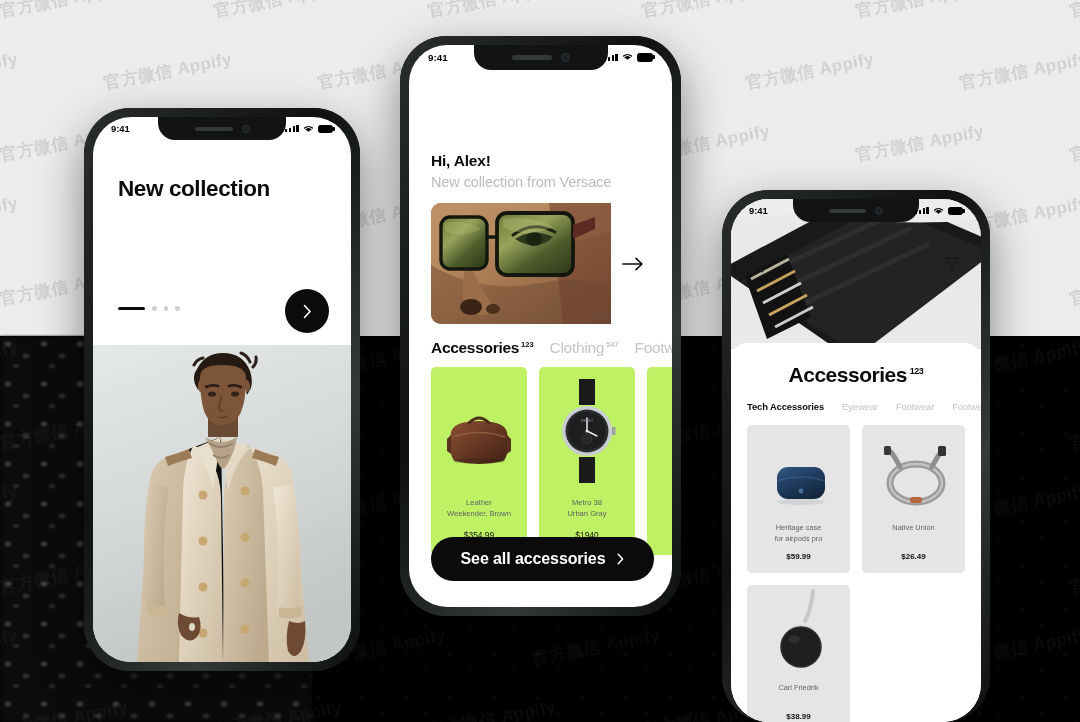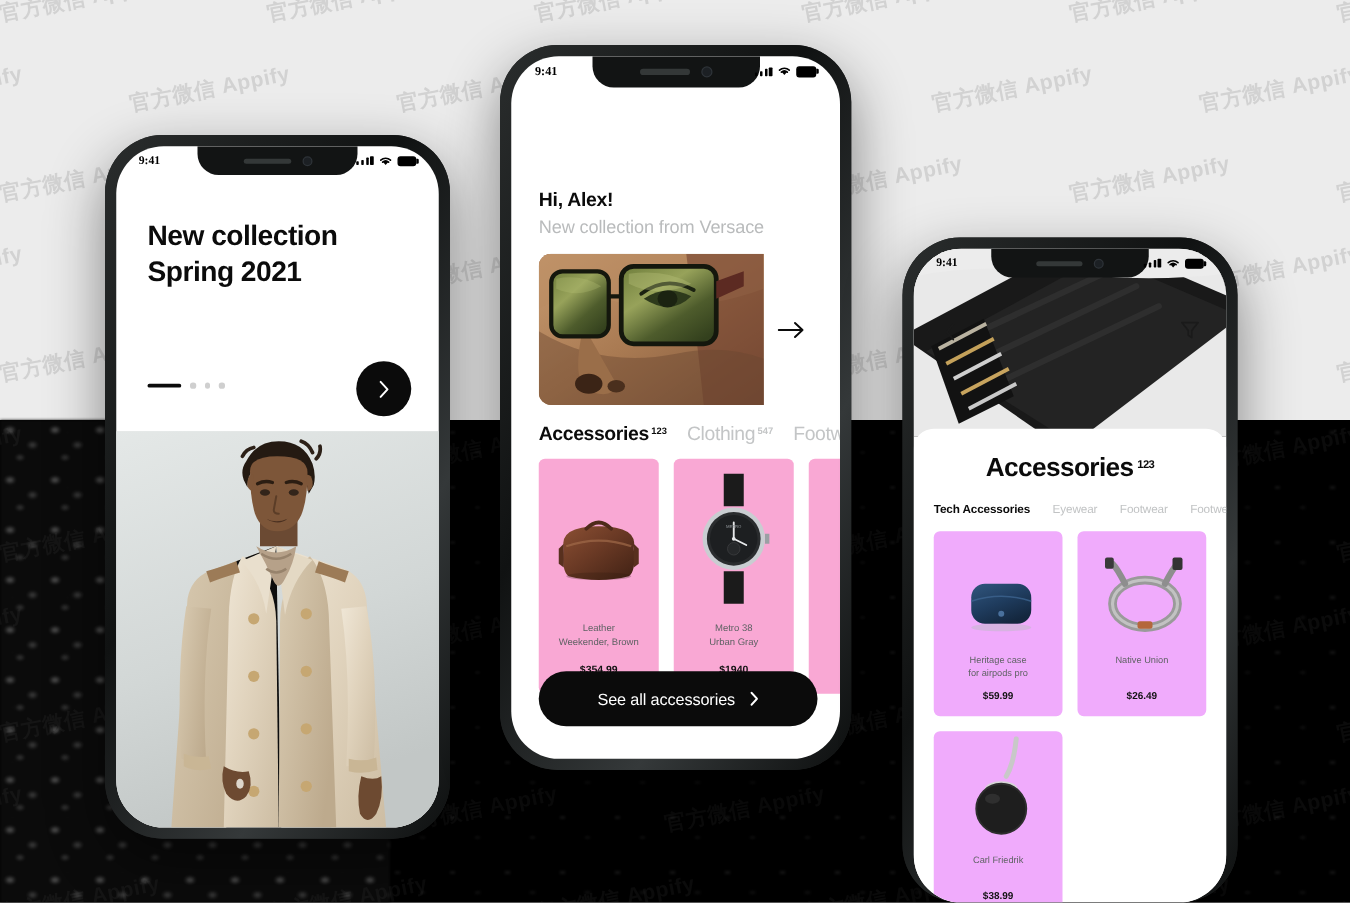--- a/index.html
+++ b/index.html
@@ -54,21 +54,21 @@
   .phone .screen { position:absolute; overflow:hidden; background:#fff; }
 
   .notch { position:absolute; left:50%; transform:translateX(-50%); top:0;
            background:#121414; border-bottom-left-radius:17px; border-bottom-right-radius:17px;
            display:flex; align-items:center; justify-content:center; gap:9px; z-index:6; }
   .notch .slit { background:#343838; border-radius:3px; }
   .notch .cam  { border-radius:50%; background:#1c2024; border:1.4px solid #2e3338; }
 
   .statusbar { position:absolute; left:0; right:0; top:0; display:flex;
                align-items:center; justify-content:space-between; z-index:7; }
-  .st-time { font-weight:700; color:#000;font-family:Liberation Serif, serif; }
+  .st-time { font-weight:700; color:#000; }
   .st-right { display:flex; align-items:center; }
   .bars { display:flex; align-items:flex-end; gap:1.3px; }
   .bars i { display:block; width:2.6px; background:#000; border-radius:.6px; }
   .wifi { position:relative; }
   .batt { border:1.3px solid #000; border-radius:2.4px; position:relative; background:#000; }
   .batt::after { content:""; position:absolute; right:-2.6px; top:50%; transform:translateY(-50%);
                  width:1.6px; height:4px; background:#000; border-radius:0 1px 1px 0; }
 
   
   #phone1 { left:84px; top:108px; width:276px; height:563px; }
@@ -107,30 +107,30 @@
       background:linear-gradient(145deg,#8c6248 0%,#b98f63 40%,#6e4a33 100%); }
   #p2-hero-arrow { flex:1; display:flex; align-items:center; justify-content:center; background:#fff; }
   #p2-tabs { position:absolute; left:22px; top:294px; right:0; display:flex; align-items:baseline; gap:16px; }
   .cat { display:flex; align-items:flex-start; gap:2px; white-space:nowrap; }
   .cat .lbl { font-size:15.5px; font-weight:700; letter-spacing:-.3px; }
   .cat .sup { font-size:7.5px; font-weight:700; position:relative; top:1px; }
   .cat.active .lbl, .cat.active .sup { color:#0b0b0b; }
   .cat.idle .lbl, .cat.idle .sup { color:#c3c5c6; font-weight:500; }
   .cat.idle .sup { font-weight:600; }
   #p2-cards { position:absolute; left:22px; top:322px; right:0; height:188px; display:flex; gap:12px; }
-  .pcard { width:96px; height:188px; background:#f9a8d4; border-radius:5px; position:relative;
+  .pcard { width:96px; height:188px; background:#bef264; border-radius:5px; position:relative;
       flex:0 0 auto; }
   .pcard .img { position:absolute; left:0; right:0; top:0; height:128px; }
   .pcard .nm  { position:absolute; left:6px; right:6px; top:131px; text-align:center;
       font-size:7.6px; line-height:1.42; color:#5f6264; }
   .pcard .pr  { position:absolute; left:0; right:0; top:163px; text-align:center;
-      font-size:8.4px; font-weight:700; color:#121212; }
+      font-size:8.4px; font-weight:400; color:#121212; }
   #p2-cta { position:absolute; left:22px; right:18px; bottom:26px; height:44px; border-radius:23px;
       background:#0b0b0b; display:flex; align-items:center; justify-content:center; gap:12px; }
-  #p2-cta span { color:#fff; font-size:13px; font-weight:400; letter-spacing:-.1px; }
+  #p2-cta span { color:#fff; font-size:16px; font-weight:700; letter-spacing:-.1px; }
 
   
   #phone3 { left:722px; top:190px; width:268px; height:532px; }
   #phone3 .screen { left:9px; top:9px; width:250px; height:523px; border-radius:38px; }
   #p3-hero { position:absolute; left:0; right:0; top:0; height:150px; overflow:hidden;
       background:linear-gradient(150deg,#e4e4e4 0%,#ebebeb 28%,#1a1a1a 48%,#0a0a0a 100%); }
   #p3-back { position:absolute; left:18px; top:55px; width:22px; height:22px;
       display:flex; align-items:center; justify-content:center; z-index:5; }
   #p3-filter { position:absolute; right:18px; top:54px; width:22px; height:22px;
       display:flex; align-items:center; justify-content:center; z-index:5; }
@@ -139,21 +139,21 @@
   #p3-title { position:absolute; left:0; right:0; top:20px; text-align:center;
       font-size:21px; font-weight:700; color:#0b0b0b; letter-spacing:-.5px;
       display:flex; align-items:flex-start; justify-content:center; gap:3px; }
   #p3-title .sup { font-size:9px; font-weight:700; position:relative; top:3px; }
   #p3-tabs { position:absolute; left:16px; top:58px; right:0; display:flex; gap:18px; white-space:nowrap; }
   #p3-tabs .t { font-size:9.4px; letter-spacing:-.1px; }
   #p3-tabs .t.active { color:#0b0b0b; font-weight:700; }
   #p3-tabs .t.idle { color:#c1c3c4; font-weight:500; }
   #p3-grid { position:absolute; left:16px; right:16px; top:82px; bottom:0;
       display:grid; grid-template-columns:1fr 1fr; gap:12px; }
-  .gcard { background:#f0abfc; border-radius:5px; position:relative; height:148px; }
+  .gcard { background:#e5e5e5; border-radius:5px; position:relative; height:148px; }
   .gcard .img { position:absolute; left:0; right:0; top:4px; height:92px; }
   .gcard .nm  { position:absolute; left:6px; right:6px; top:98px; text-align:center;
       font-size:7.4px; line-height:1.42; color:#5f6264; }
   .gcard .pr  { position:absolute; left:0; right:0; bottom:12px; text-align:center;
       font-size:8px; font-weight:700; color:#121212; }
 </style>
 </head>
 <body>
 
 <div id="bg">
@@ -253,21 +253,20 @@
           <path d="M5.5 7 L3.4 4.6 a3.2 3.2 0 0 1 4.2 0 Z" fill="#000"></path>
           <path d="M1.6 3.1 a5.8 5.8 0 0 1 7.8 0" stroke="#000" stroke-width="1.3" fill="none" stroke-linecap="round"></path>
           <path d="M3.1 4.7 a3.6 3.6 0 0 1 4.8 0" stroke="#000" stroke-width="1.3" fill="none" stroke-linecap="round"></path>
         </svg>
         <div class="batt" style="width:15px;height:8px;"></div>
       </div>
     </div>
 
     <div id="p1-hero-title">
       <div>New collection</div>
-      <div>Spring 2021</div>
     </div>
 
     <div id="p1-ctrls">
       <div class="dots">
         <div class="dash"></div>
         <div class="dot"></div>
         <div class="dot"></div>
         <div class="dot"></div>
       </div>
       <div id="p1-next">

